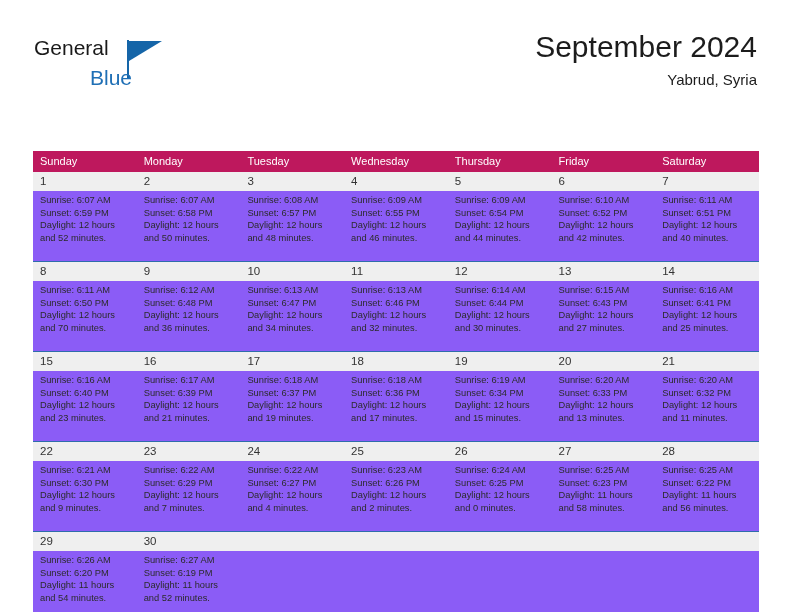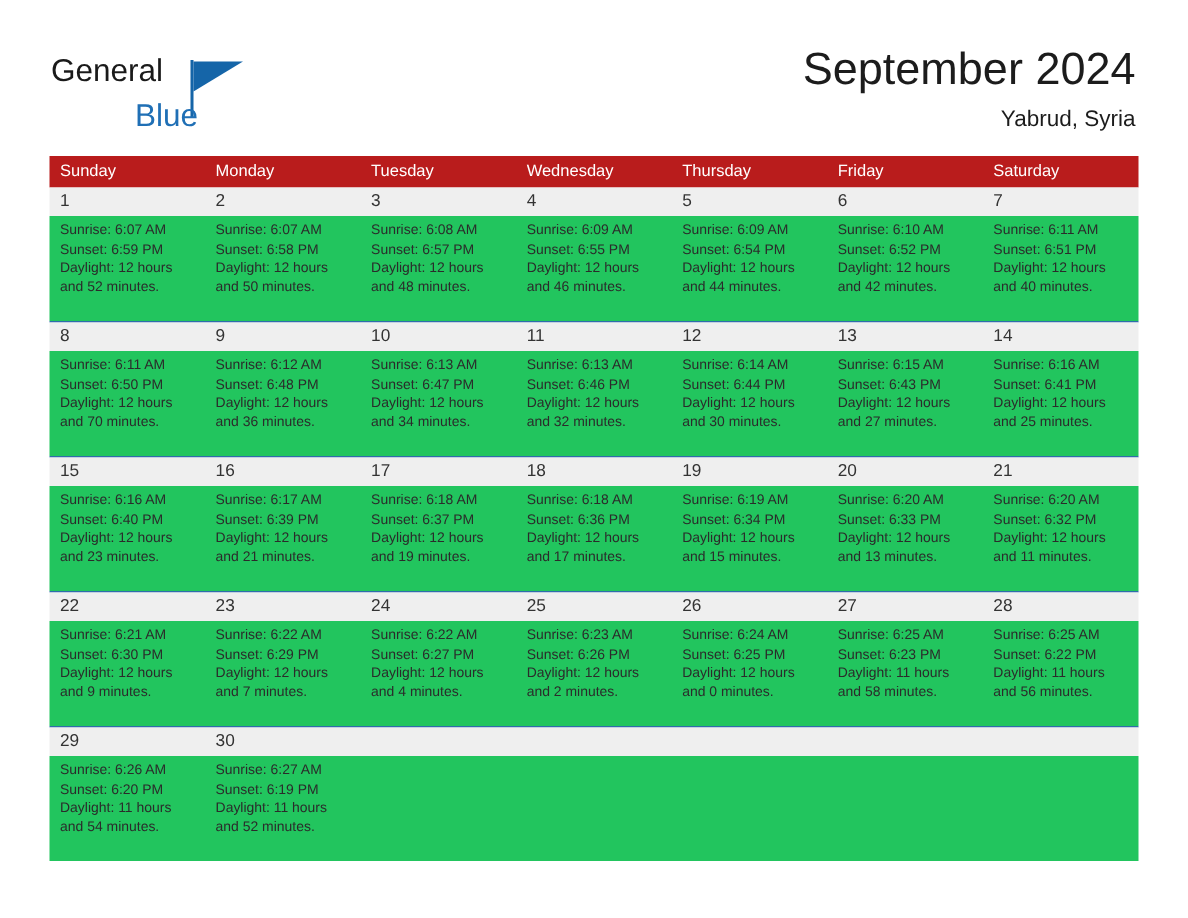--- a/index.html
+++ b/index.html
@@ -97,22 +97,23 @@
   
   .cal {
     position: absolute;
     left: 33px;
     top: 104px;
     width: 726px;
   }
   .dow-row {
     display: flex;
     width: 726px;
-    background: #b91c1c;
+    background: #be185d;
     height: 21px;
+    margin-top: 47px;
   }
   .dow {
     flex: 0 0 103.71px;
     width: 103.71px;
     box-sizing: border-box;
     color: #ffffff;
     font-size: 11px;
     line-height: 21px;
     padding-left: 7px;
     white-space: nowrap;
@@ -139,21 +140,21 @@
     font-size: 11.5px;
     line-height: 19px;
     color: #333333;
     padding-left: 7px;
     white-space: nowrap;
     overflow: hidden;
   }
   .body-strip {
     display: flex;
     width: 726px;
-    background: #22c55e;
+    background: #8b5cf6;
     height: 70px;
   }
   .body-cell {
     flex: 0 0 103.71px;
     width: 103.71px;
     box-sizing: border-box;
     padding: 3px 4px 0 7px;
     overflow: hidden;
   }
   .info {

